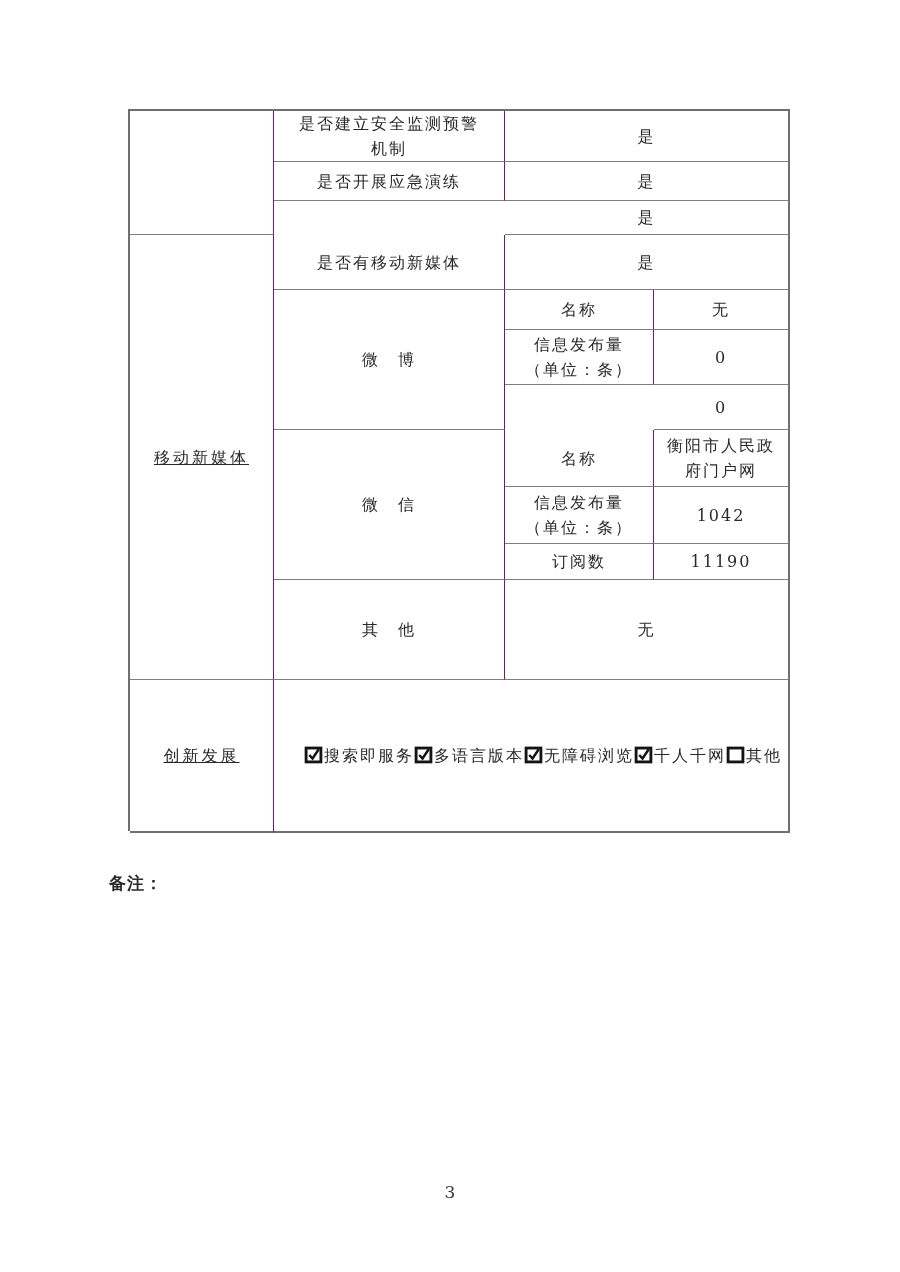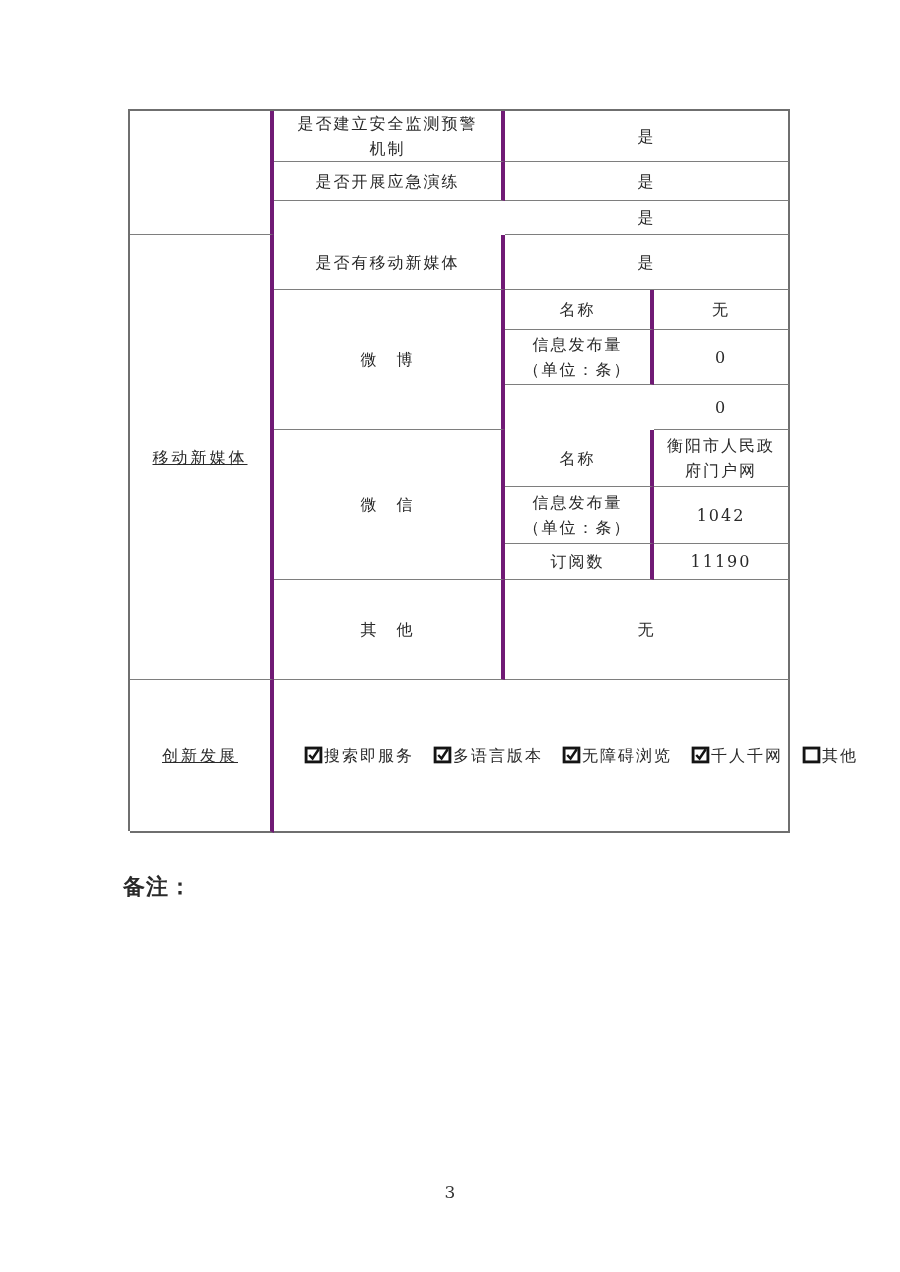--- a/index.html
+++ b/index.html
@@ -19,21 +19,21 @@
     top: 109px;
     width: 662px;
     height: 722px;
     display: grid;
     grid-template-columns: 144px 231px 149px 136px;
     grid-template-rows: 51px 39px 34px 55px 40px 55px 45px 57px 57px 36px 100px 153px;
     border-top: 2px solid #6f6f6f;
     border-left: 2px solid #6f6f6f;
   }
   .cell {
-    border-right: 4px solid #701a75;
+    border-right: 1px solid #701a75;
     border-bottom: 1px solid #7e7e7e;
     display: flex;
     align-items: center;
     justify-content: center;
     font-size: 16px;
     letter-spacing: 2px;
     line-height: 25px;
     text-align: center;
     white-space: pre-line;
   }
@@ -58,38 +58,38 @@
   .g-w1l { grid-column: 3; grid-row: 5; } .g-w1v { grid-column: 4; grid-row: 5; }
   .g-w2l { grid-column: 3; grid-row: 6; } .g-w2v { grid-column: 4; grid-row: 6; }
   .g-w3l { grid-column: 3; grid-row: 7; } .g-w3v { grid-column: 4; grid-row: 7; }
   .g-wechat   { grid-column: 2; grid-row: 8 / 11; }
   .g-x1l { grid-column: 3; grid-row: 8; } .g-x1v { grid-column: 4; grid-row: 8; }
   .g-x2l { grid-column: 3; grid-row: 9; } .g-x2v { grid-column: 4; grid-row: 9; }
   .g-x3l { grid-column: 3; grid-row: 10; } .g-x3v { grid-column: 4; grid-row: 10; }
   .g-other-l { grid-column: 2; grid-row: 11; }
   .g-other-v { grid-column: 3 / 5; grid-row: 11; }
   .g-innov   { grid-column: 2 / 5; grid-row: 12; justify-content: flex-start; padding-left: 30px; white-space: nowrap; }
-  .options { display: inline-flex; align-items: center; gap: 19px; }
+  .options { display: inline-flex; align-items: center; }
   .option { display: inline-flex; align-items: center; }
   .checkbox {
     display: inline-flex;
     width: 19px;
     height: 19px;
     margin-right: 1px;
     position: relative;
     top: -1px;
   }
   .checkbox svg { width: 19px; height: 19px; }
   .checkbox .check { display: none; }
   .checkbox.checked .check { display: block; }
   .notes {
     position: absolute;
-    left: 123px;
+    left: 109px;
     top: 872px;
-    font-size: 22px;
+    font-size: 17px;
     font-weight: bold;
     letter-spacing: 1px;
   }
   .page-number {
     position: absolute;
     left: 0;
     top: 1182px;
     width: 100%;
     text-align: center;
     font-size: 17px;

